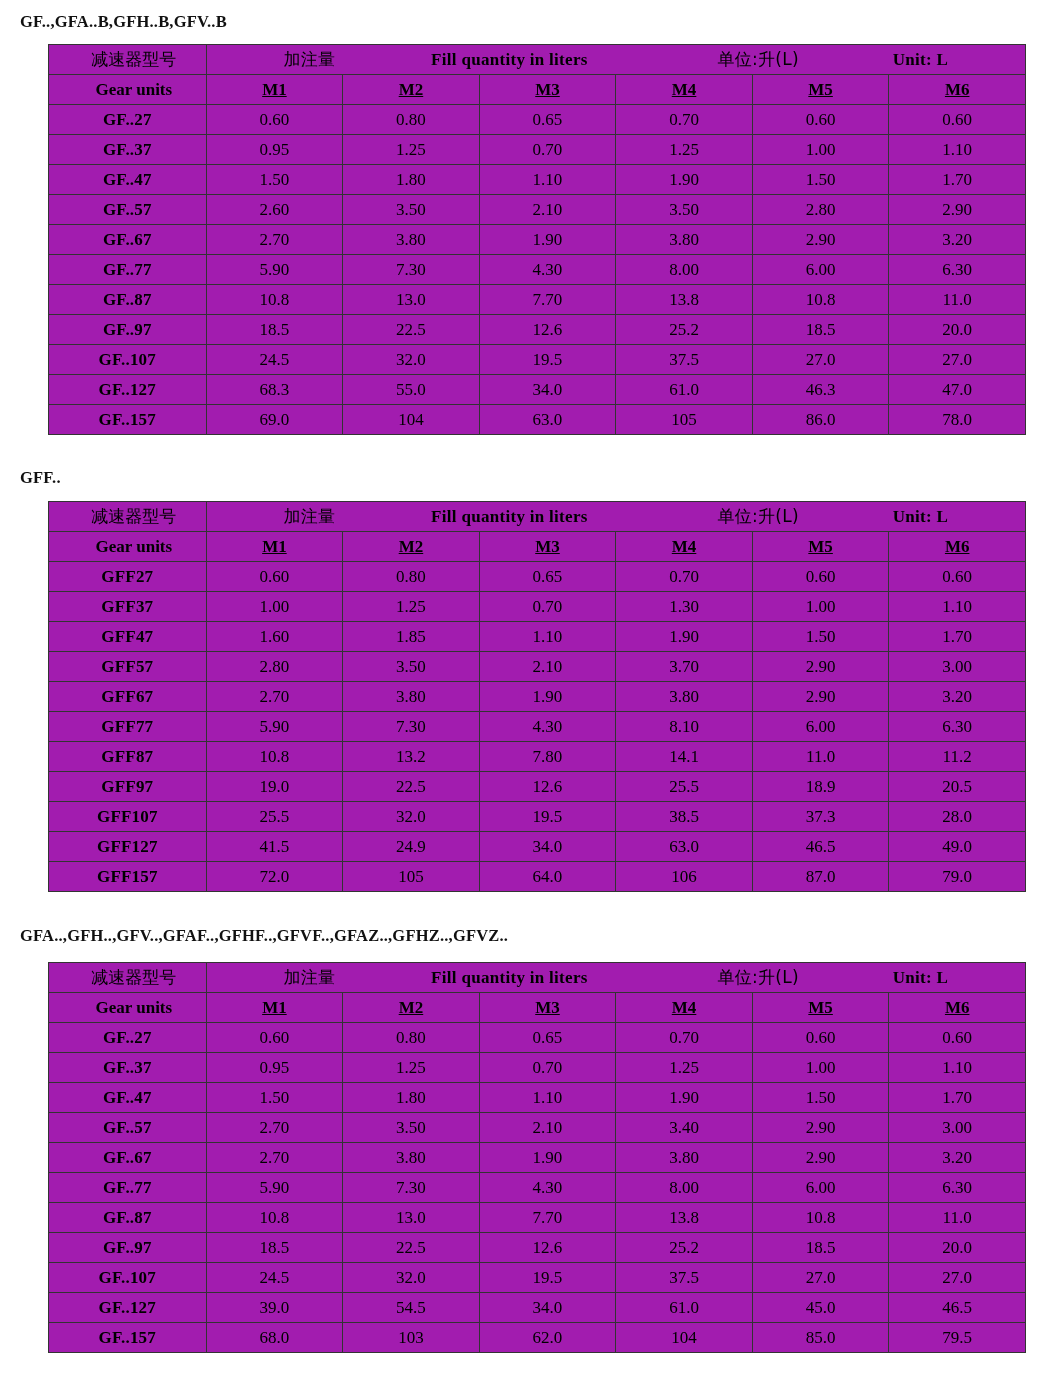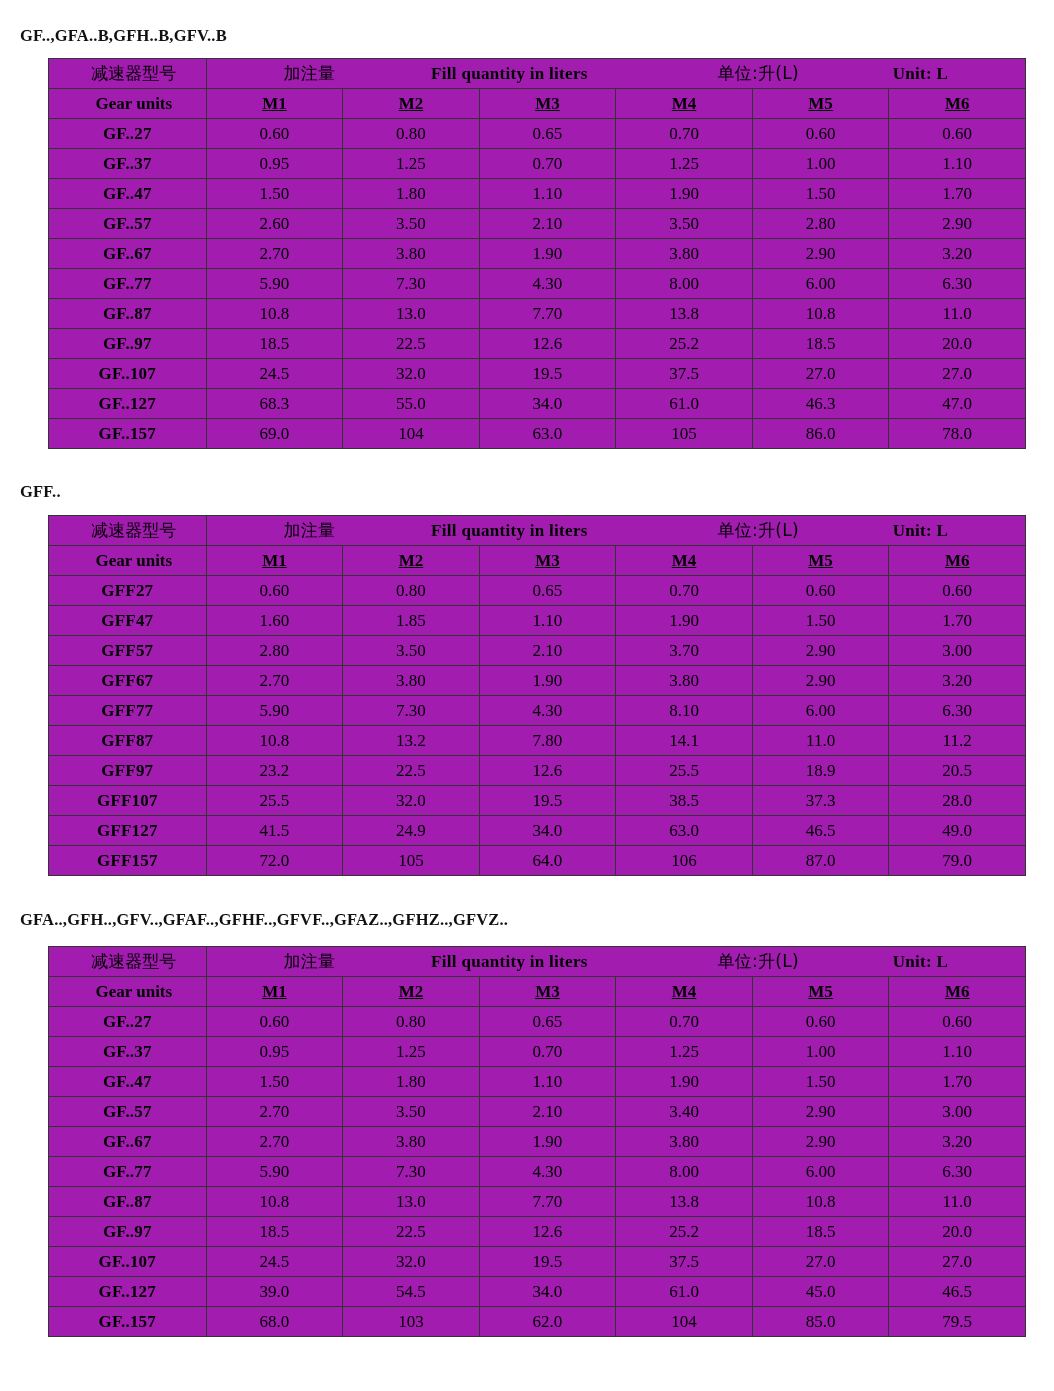--- a/index.html
+++ b/index.html
@@ -11,21 +11,21 @@
     width: 1054px;
     min-height: 1391px;
     font-family: "Liberation Serif", serif;
     color: #000000;
     position: relative;
   }
   .page {
     width: 944px;
     min-height: 1391px;
     box-sizing: border-box;
-    padding: 20px 0 0 0;
+    padding: 6px 0 0 0;
     position: relative;
   }
   .section {
     position: relative;
   }
   .section-title {
     font-family: "Liberation Serif", serif;
     font-weight: bold;
     font-size: 16.5px;
     letter-spacing: 0.2px;
@@ -281,20 +281,29 @@
         <tr>
             <td class="model-cell">GFF27</td>
             <td class="val-cell">0.60</td>
             <td class="val-cell">0.80</td>
             <td class="val-cell">0.65</td>
             <td class="val-cell">0.70</td>
             <td class="val-cell">0.60</td>
             <td class="val-cell">0.60</td>
           </tr>
         <tr>
+            <td class="model-cell">GFF37</td>
+            <td class="val-cell">1.00</td>
+            <td class="val-cell">1.25</td>
+            <td class="val-cell">0.70</td>
+            <td class="val-cell">1.30</td>
+            <td class="val-cell">1.00</td>
+            <td class="val-cell">1.10</td>
+          </tr>
+        <tr>
             <td class="model-cell">GFF47</td>
             <td class="val-cell">1.60</td>
             <td class="val-cell">1.85</td>
             <td class="val-cell">1.10</td>
             <td class="val-cell">1.90</td>
             <td class="val-cell">1.50</td>
             <td class="val-cell">1.70</td>
           </tr>
         <tr>
             <td class="model-cell">GFF57</td>
@@ -327,21 +336,21 @@
             <td class="model-cell">GFF87</td>
             <td class="val-cell">10.8</td>
             <td class="val-cell">13.2</td>
             <td class="val-cell">7.80</td>
             <td class="val-cell">14.1</td>
             <td class="val-cell">11.0</td>
             <td class="val-cell">11.2</td>
           </tr>
         <tr>
             <td class="model-cell">GFF97</td>
-            <td class="val-cell">23.2</td>
+            <td class="val-cell">19.0</td>
             <td class="val-cell">22.5</td>
             <td class="val-cell">12.6</td>
             <td class="val-cell">25.5</td>
             <td class="val-cell">18.9</td>
             <td class="val-cell">20.5</td>
           </tr>
         <tr>
             <td class="model-cell">GFF107</td>
             <td class="val-cell">25.5</td>
             <td class="val-cell">32.0</td>

